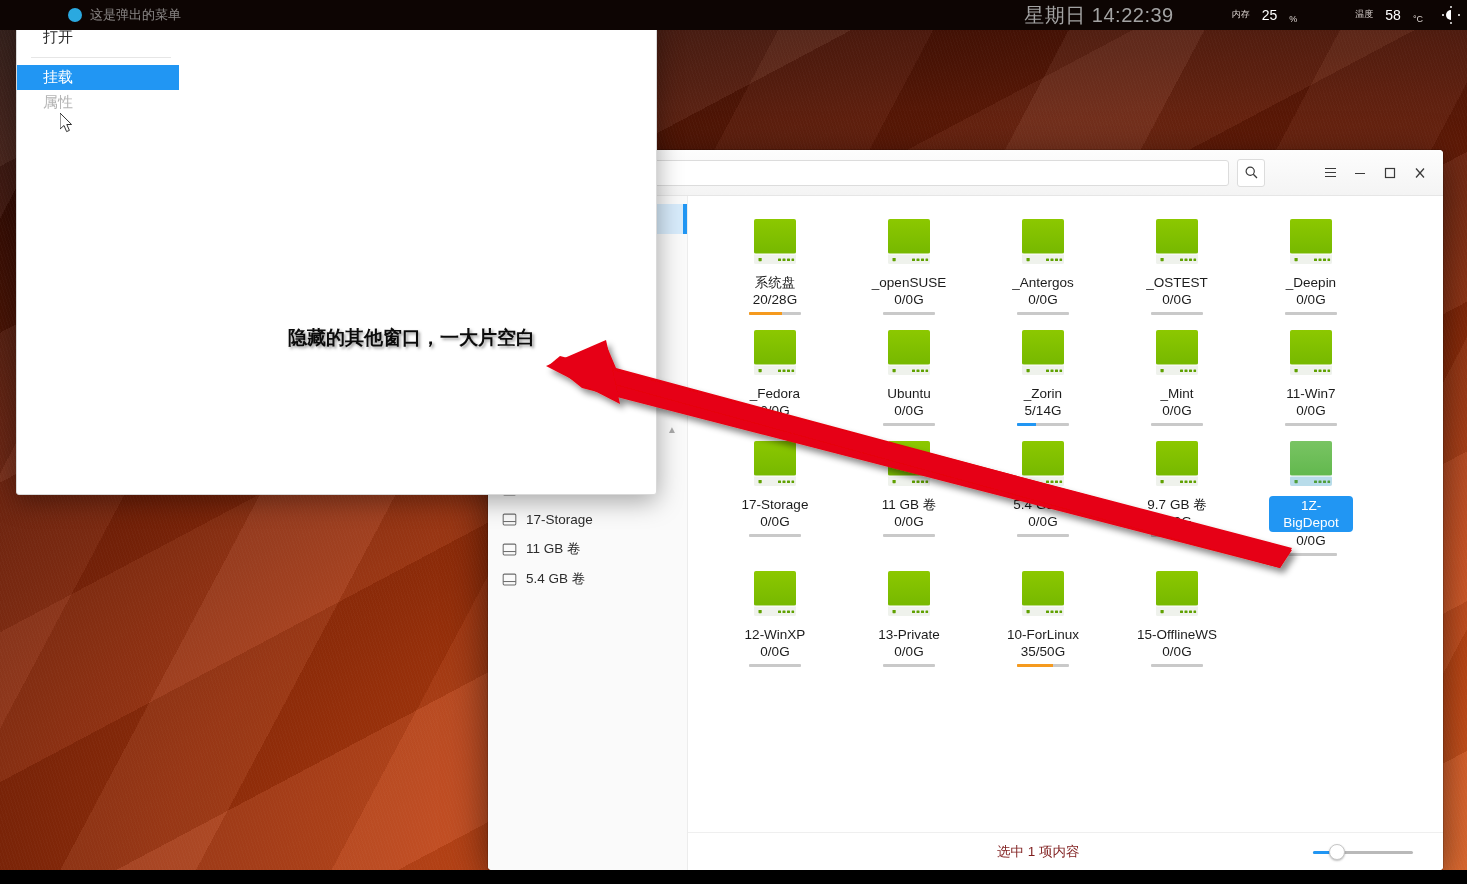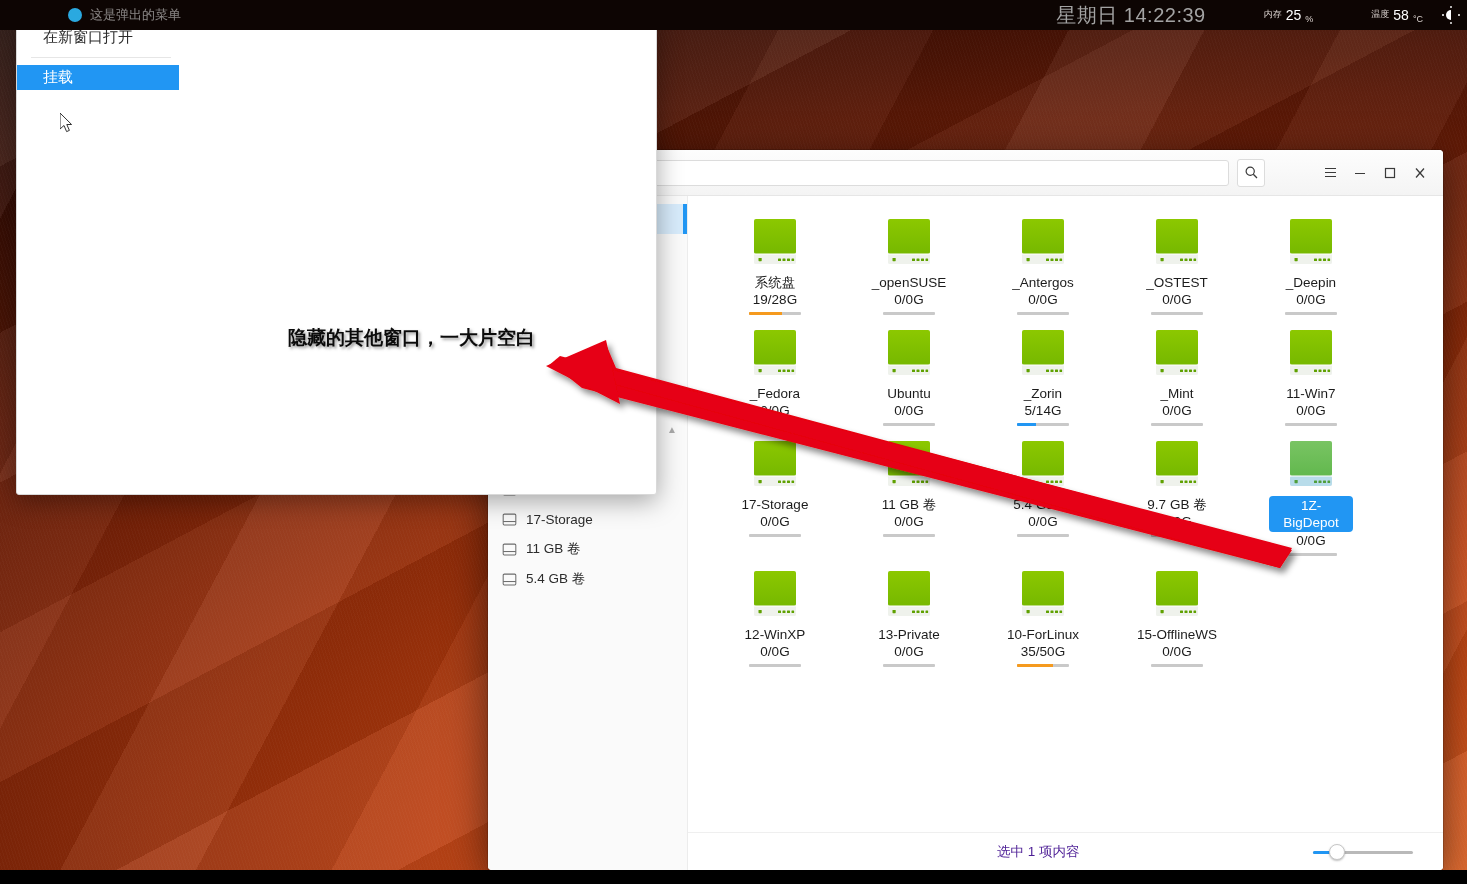--- a/index.html
+++ b/index.html
@@ -27,21 +27,21 @@
   #desktop-bottom-band{
     position:absolute; left:0; bottom:0; width:1467px; height:14px; background:#000;
   }
   
   #top-panel{
     position:absolute; left:0; top:0; width:1467px; height:30px;
     background:#0d0503; display:flex; align-items:center; justify-content:flex-end;
     padding-right:6px; color:#efe9e6; z-index:60;
   }
   #top-panel .clock{ font-size:20px; letter-spacing:.5px; color:#a3a3a3; }
-  #top-panel .sysmon{ display:flex; align-items:flex-end; gap:4px; margin-left:26px; font-size:11px; color:#ded6d2;padding-left:32px;}
+  #top-panel .sysmon{ display:flex; align-items:flex-end; gap:12px; margin-left:26px; font-size:11px; color:#ded6d2;padding-left:32px;}
   #top-panel .sysmon .lbl{ font-size:9px; transform:translateY(-2px); }
   #top-panel .sysmon .val{ font-size:14px; color:#fff; }
   #top-panel .sysmon .unit{ font-size:9px; transform:translateY(1px); }
   #top-panel .tray{ margin-left:18px; width:20px; height:20px; position:relative; }
 
   
   #bg-window{
     position:absolute; left:60px; top:0; width:380px; height:30px; z-index:61;
     display:flex; align-items:center; gap:8px; padding-left:8px; color:#e9e9e9; overflow:hidden;
   }
@@ -113,21 +113,21 @@
   .drive-cell.selected .drive-name{
     background:#2196f3; color:#fff; border-radius:4px; padding:1px 6px;
   }
 
   
   #fm-status{
     position:absolute; left:0; bottom:0; width:100%; height:38px; background:#fff;
     border-top:1px solid #efefef; display:flex; align-items:center;
   }
   #fm-status .status-text{
-    font-size:13.5px; color:#4c1d95; margin-left:309px;
+    font-size:13.5px; color:#7f1d1d; margin-left:309px;
   }
   #fm-zoom{ margin-left:auto; margin-right:30px; display:flex; align-items:center; width:100px; position:relative; height:18px;}
   #fm-zoom .track{ position:absolute; left:0; right:0; top:8px; height:3px; background:#b9b9b9; border-radius:2px;}
   #fm-zoom .fill{ position:absolute; left:0; top:8px; height:3px; width:22px; background:#2196f3; border-radius:2px;}
   #fm-zoom .knob{
     position:absolute; left:16px; top:1px; width:16px; height:16px; border-radius:50%;
     background:#fff; border:1px solid #c7c7c7; box-shadow:0 1px 2px rgba(0,0,0,.25);
   }
 
   
@@ -344,21 +344,21 @@
                   <rect x="5" y="3" width="42" height="35" rx="2" fill="url(#gn)"></rect>
                   <rect x="5" y="38" width="42" height="10" rx="2" fill="#eff2ec"></rect>
                   <rect x="5" y="37.5" width="42" height="1" fill="#ffffff"></rect>
                   <rect x="9.5" y="42" width="3.2" height="3.2" rx="0.6" fill="#5fa100"></rect>
                   <rect x="29" y="42.5" width="3" height="2.4" rx="0.5" fill="#5fa100"></rect>
                   <rect x="33.5" y="42.5" width="3" height="2.4" rx="0.5" fill="#5fa100"></rect>
                   <rect x="38" y="42.5" width="3" height="2.4" rx="0.5" fill="#5fa100"></rect>
                   <rect x="42.5" y="42.5" width="2.6" height="2.4" rx="0.5" fill="#5fa100"></rect>
                 </svg></span>
               <span class="drive-name">系统盘</span>
-              <span class="drive-cap">19/28G</span>
+              <span class="drive-cap">20/28G</span>
               <span class="drive-bar">
                 <i style="width:64%;background:#f59a1e"></i>
               </span>
             </div>
             <div class="drive-cell">
               <span class="drive-icon"><svg width="52" height="52" viewBox="0 0 52 52">
                   <defs>
                     <linearGradient id="gn" x1="0" y1="0" x2="0" y2="1">
                       <stop offset="0" stop-color="#8cc800"></stop>
                       <stop offset="1" stop-color="#76b800"></stop>
@@ -797,25 +797,28 @@
             <span class="fill" style="width: 22px;"></span>
             <span class="knob" style="left: 16px;"></span>
           </div>
         </div>
       </div>
     </div>
   </div>
 
   <div id="context-menu">
       <div class="menu-item">
-        <span>在新窗口打开</span>
+        <span>打开</span>
       </div>
       <div class="menu-sep"></div>
       <div class="menu-item highlight">
         <span>挂载</span>
+      </div>
+      <div class="menu-item disabled">
+        <span>属性</span>
       </div>
     </div>
 
   <div id="cursor">
     <svg width="16" height="22" viewBox="0 0 16 22">
       <polygon points="0,0 0,16 4,12.5 6.6,18.6 9.4,17.4 6.8,11.5 11.6,11.5" fill="#ffffff" stroke="#333333" stroke-width="1"></polygon>
     </svg>
   </div>
 
   <svg id="annotation-arrow" width="790" height="260" viewBox="0 0 790 260">

